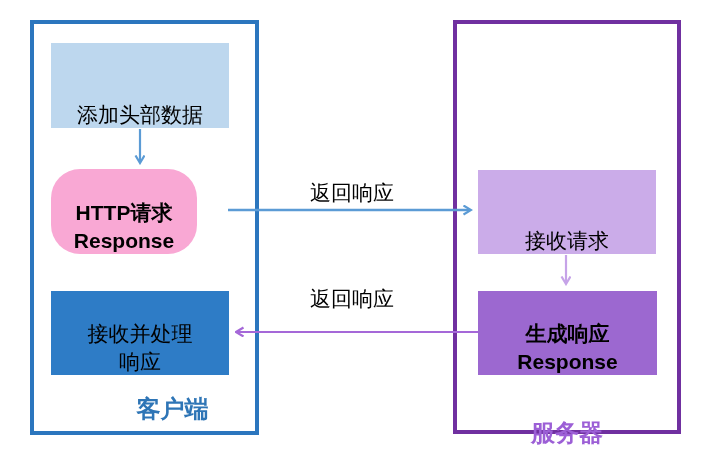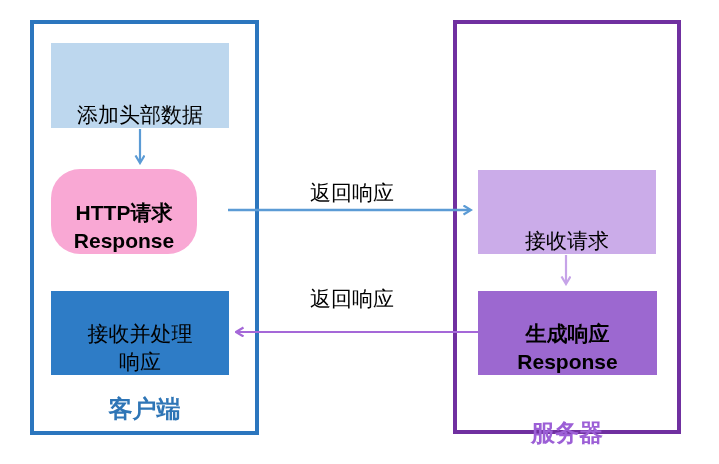--- a/index.html
+++ b/index.html
@@ -47,21 +47,21 @@
   .n-recvproc { left: 51px;  top: 291px; width: 178px; height: 84px; background: #2E7CC6; }
   .n-recvreq  { left: 478px; top: 170px; width: 178px; height: 84px; background: #CBACE9; }
   .n-genresp  { left: 478px; top: 291px; width: 179px; height: 84px; background: #9C68D0; }
 
   .container-label {
     position: absolute;
     text-align: center;
     font-size: 24px;
     font-weight: bold;
   }
-  .label-client { left: 30px;  width: 229px; top: 393px; color: #2E75B6; }
+  .label-client { left: 30px;  width: 229px; top: 393px; color: #2E75B6; padding-left: 28px; }
   .label-server { left: 453px; width: 228px; top: 393px; color: #9C5FD6; margin-top: 24px; }
 
   .arrow-label {
     position: absolute;
     width: 200px;
     text-align: center;
     font-size: 21px;
     color: #000000;
   }
   .label-send   { left: 252px; top: 179px; }

